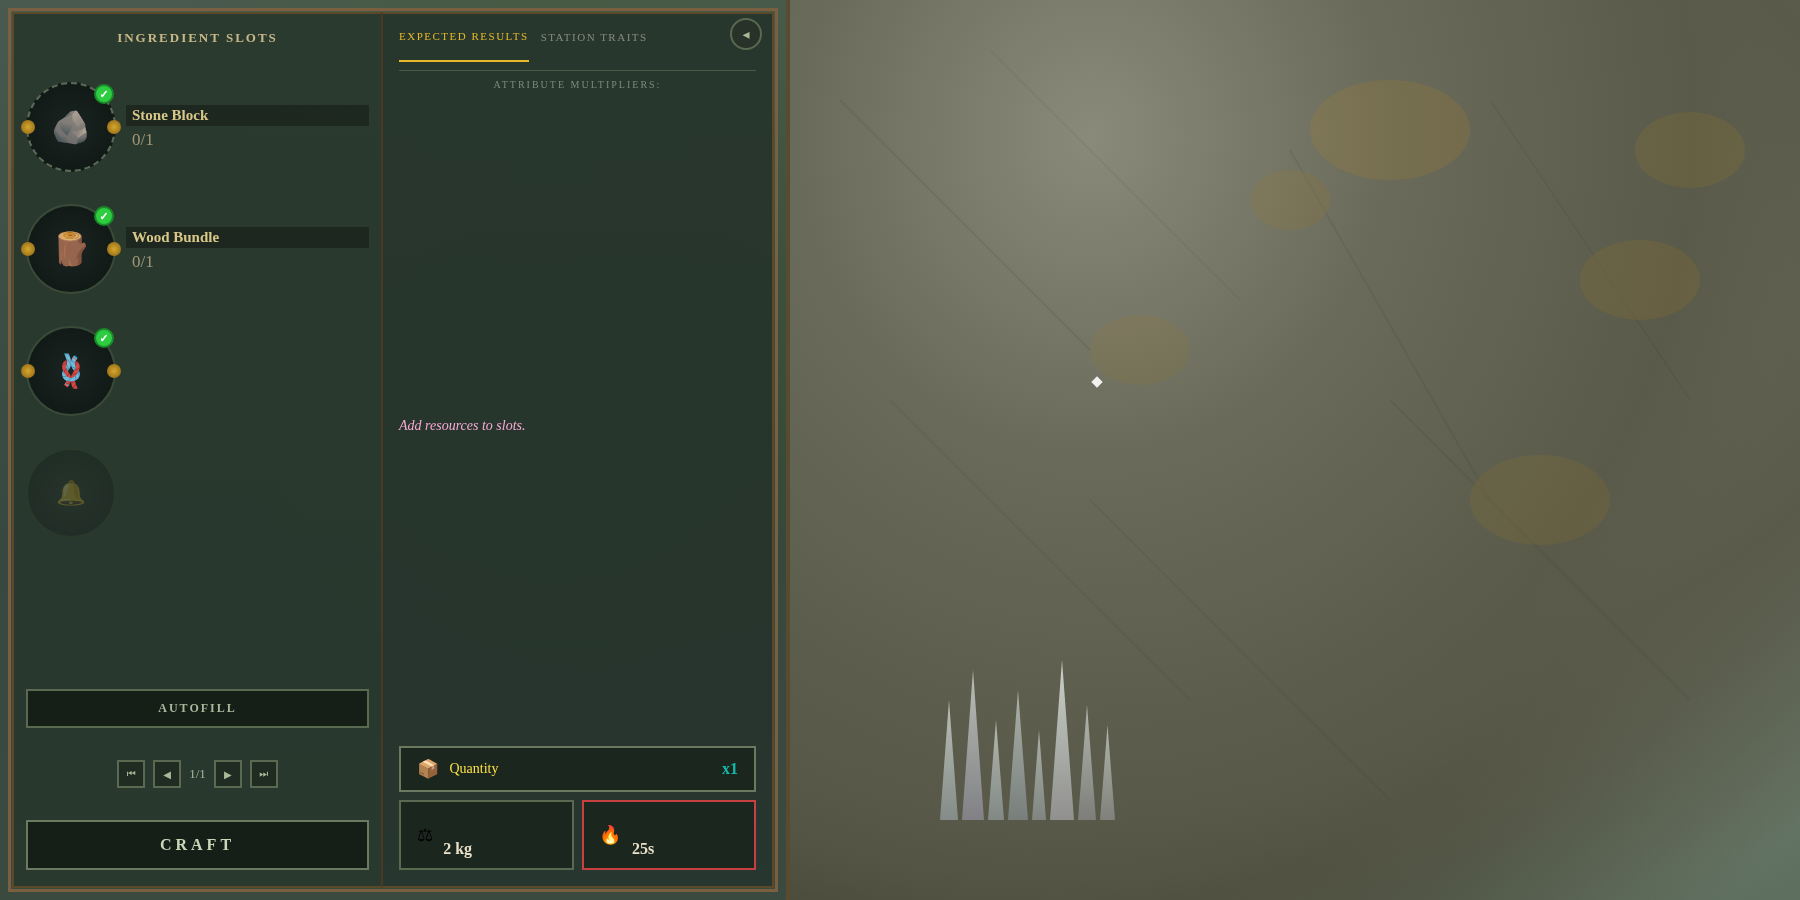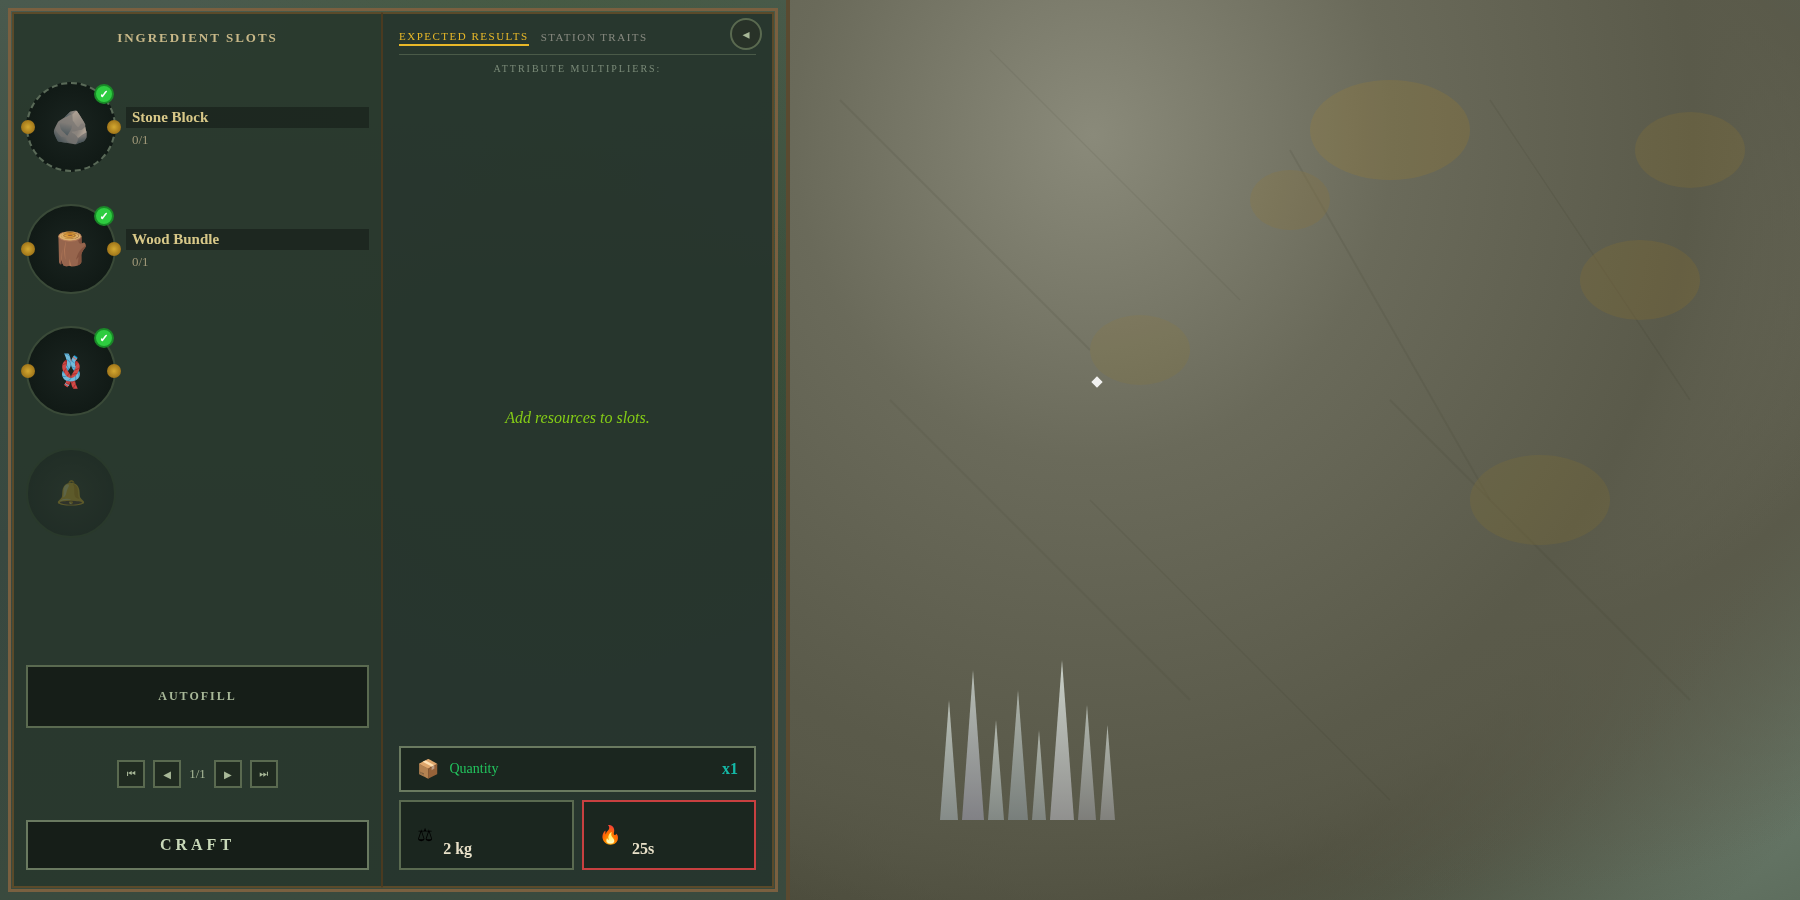--- a/index.html
+++ b/index.html
@@ -138,21 +138,21 @@
       font-size: 15px;
       font-weight: bold;
       background: rgba(0,0,0,0.3);
       padding: 2px 6px;
       margin-bottom: 4px;
     }
 
     .slot-count {
       display: block;
       color: #a09878;
-      font-size: 13px;
+      font-size: 17px;
       padding-left: 6px;
     }
 
     
     .slot-empty .slot-circle {
       background: radial-gradient(circle, #252f28 0%, #1a2420 70%);
       border: 2px solid #2a3a2a;
       opacity: 0.6;
     }
 
@@ -162,21 +162,21 @@
       opacity: 0.5;
     }
 
     
     .autofill-btn {
       margin-top: auto;
       background: rgba(20,28,22,0.9);
       border: 2px solid #5a6a50;
       color: #a8b898;
       text-align: center;
-      padding: 22px;
+      padding: 10px;
       font-size: 12px;
       letter-spacing: 2px;
       font-weight: bold;
       cursor: pointer;
       text-transform: uppercase;
     }
 
     
     .pagination {
       display: flex;
@@ -234,21 +234,21 @@
       gap: 12px;
       margin-bottom: 4px;
       align-items: center;
     }
 
     .results-tab {
       font-size: 11px;
       letter-spacing: 1.5px;
       text-transform: uppercase;
       cursor: pointer;
-      padding-bottom: 2px;
+      padding-bottom: 18px;
     }
 
     .results-tab.active {
       color: #e8b828;
       border-bottom: 2px solid #e8b828;
     }
 
     .results-tab.inactive {
       color: #888a80;
     }
@@ -275,23 +275,23 @@
       font-size: 10px;
       letter-spacing: 2px;
       text-transform: uppercase;
       margin-bottom: 16px;
     }
 
     .add-resources-text {
       flex: 1;
       display: flex;
       align-items: center;
-      justify-content: center;
-      color: #84cc16;
-      font-size: 16px;
+      justify-content: flex-start;
+      color: #f9a8d4;
+      font-size: 14px;
       font-style: italic;
     }
 
     
     .bottom-controls {
       display: flex;
       flex-direction: column;
       gap: 8px;
     }
 
@@ -302,21 +302,21 @@
       padding: 10px 16px;
       background: rgba(20,28,22,0.6);
     }
 
     .quantity-icon {
       font-size: 18px;
       margin-right: 10px;
     }
 
     .quantity-label {
-      color: #22c55e;
+      color: #fde047;
       font-size: 14px;
       flex: 1;
     }
 
     .quantity-value {
       color: #14b8a6;
       font-size: 16px;
       font-weight: bold;
     }
 

